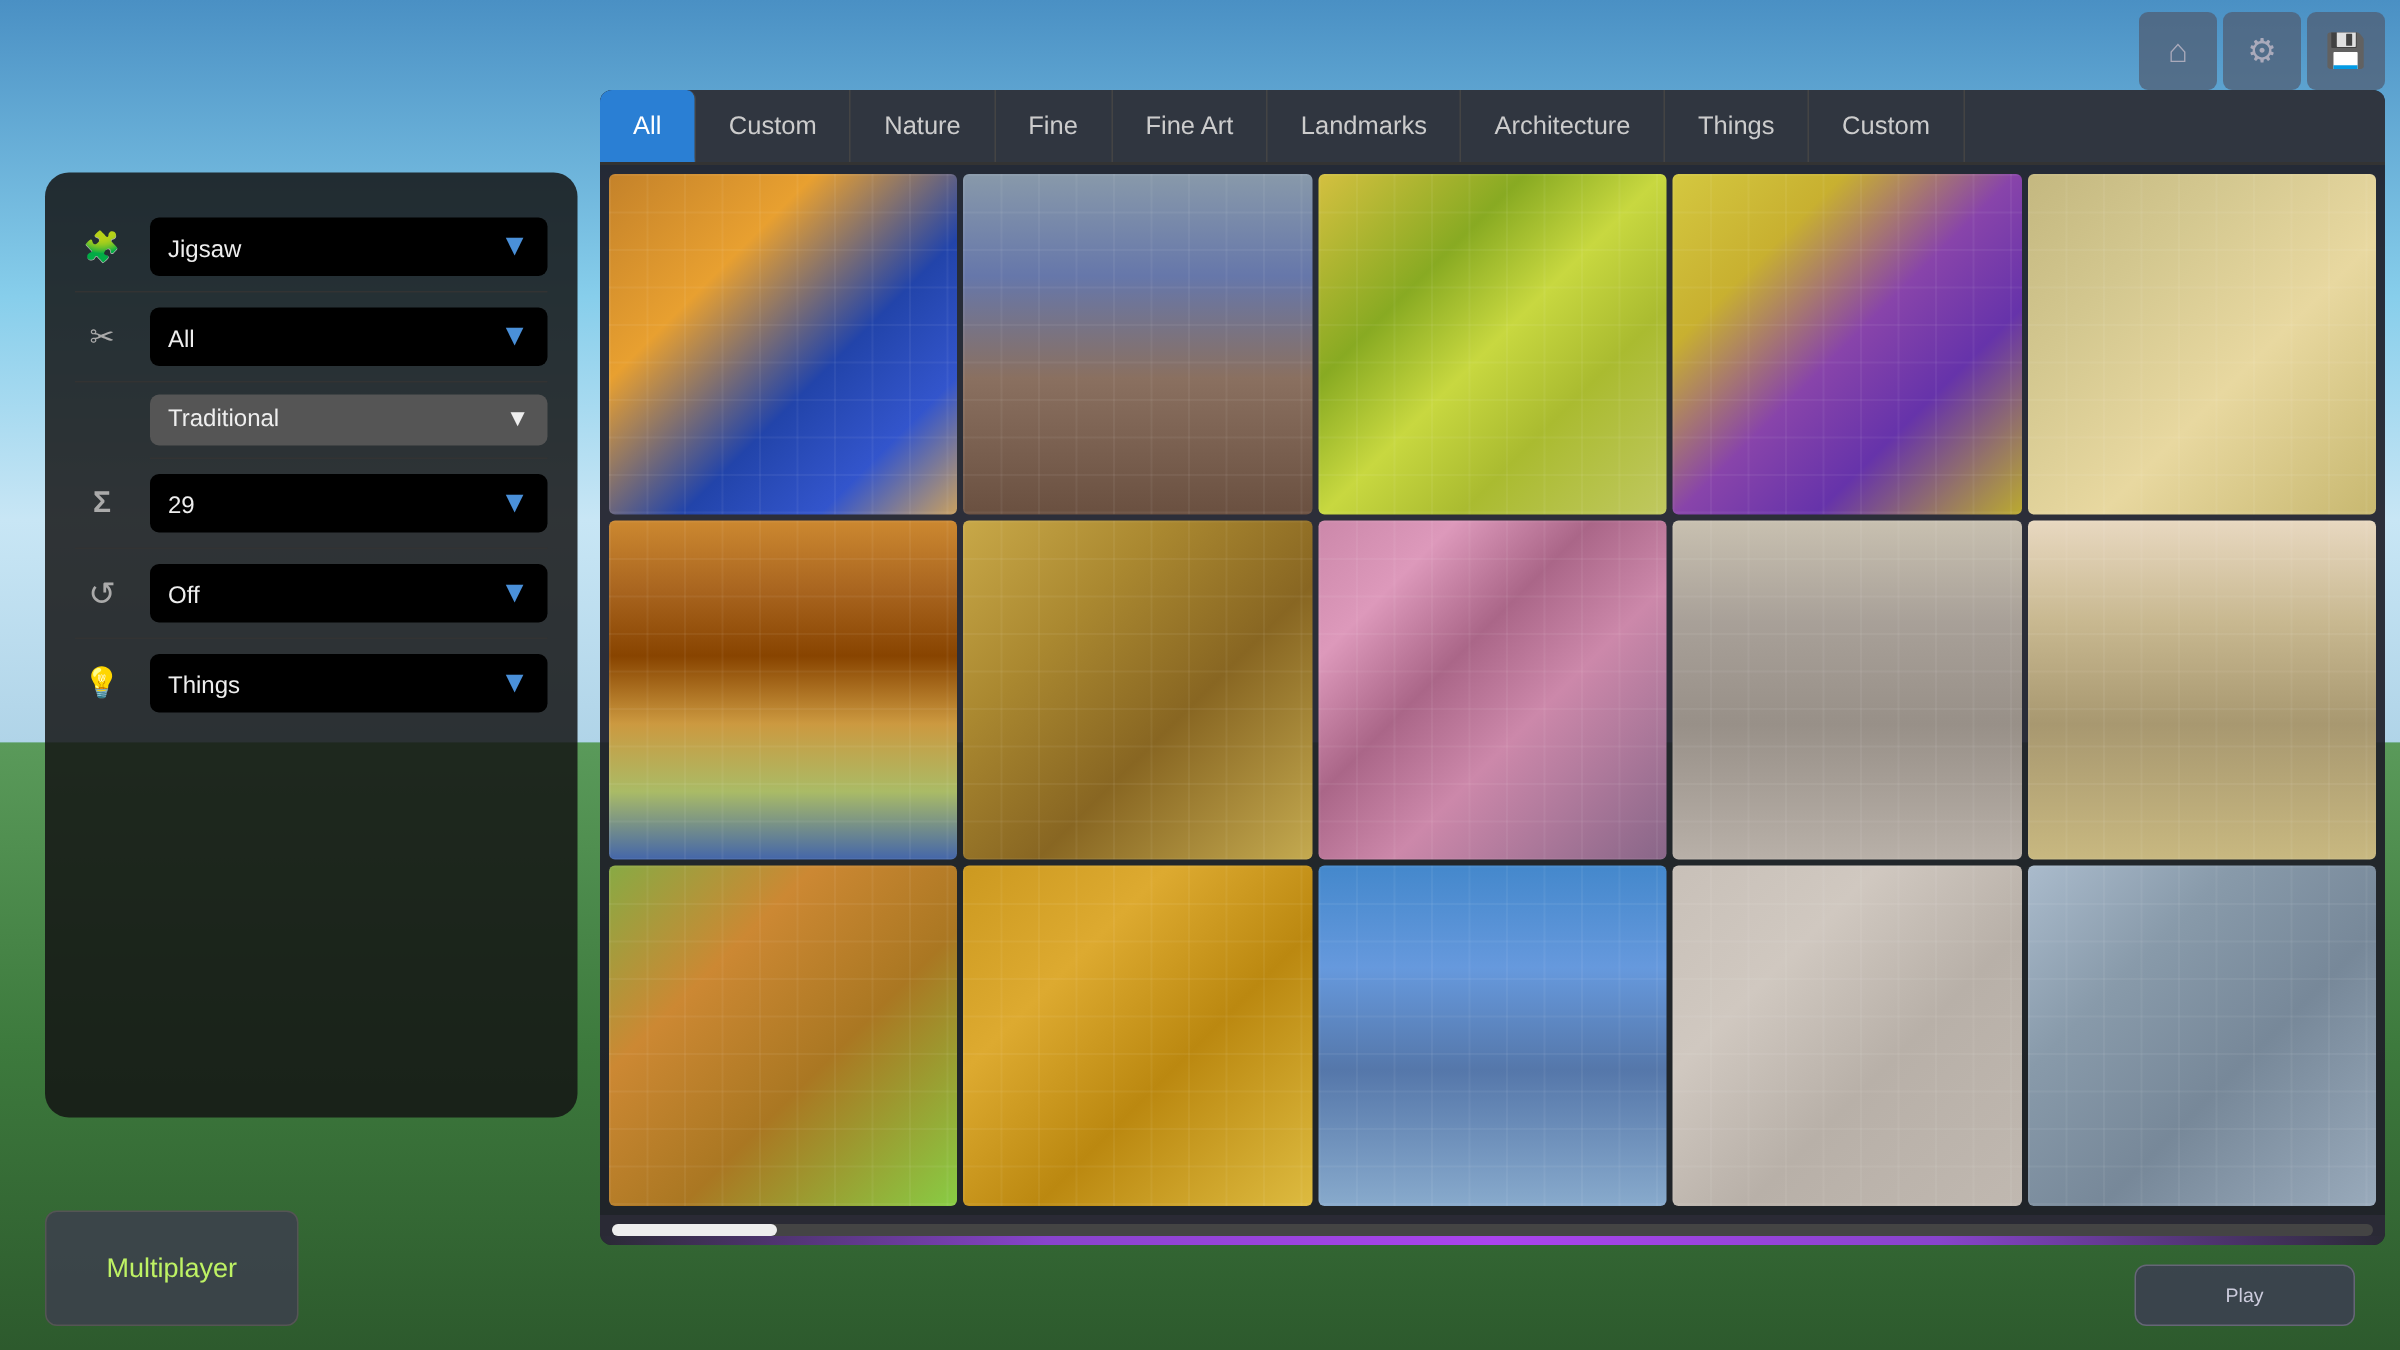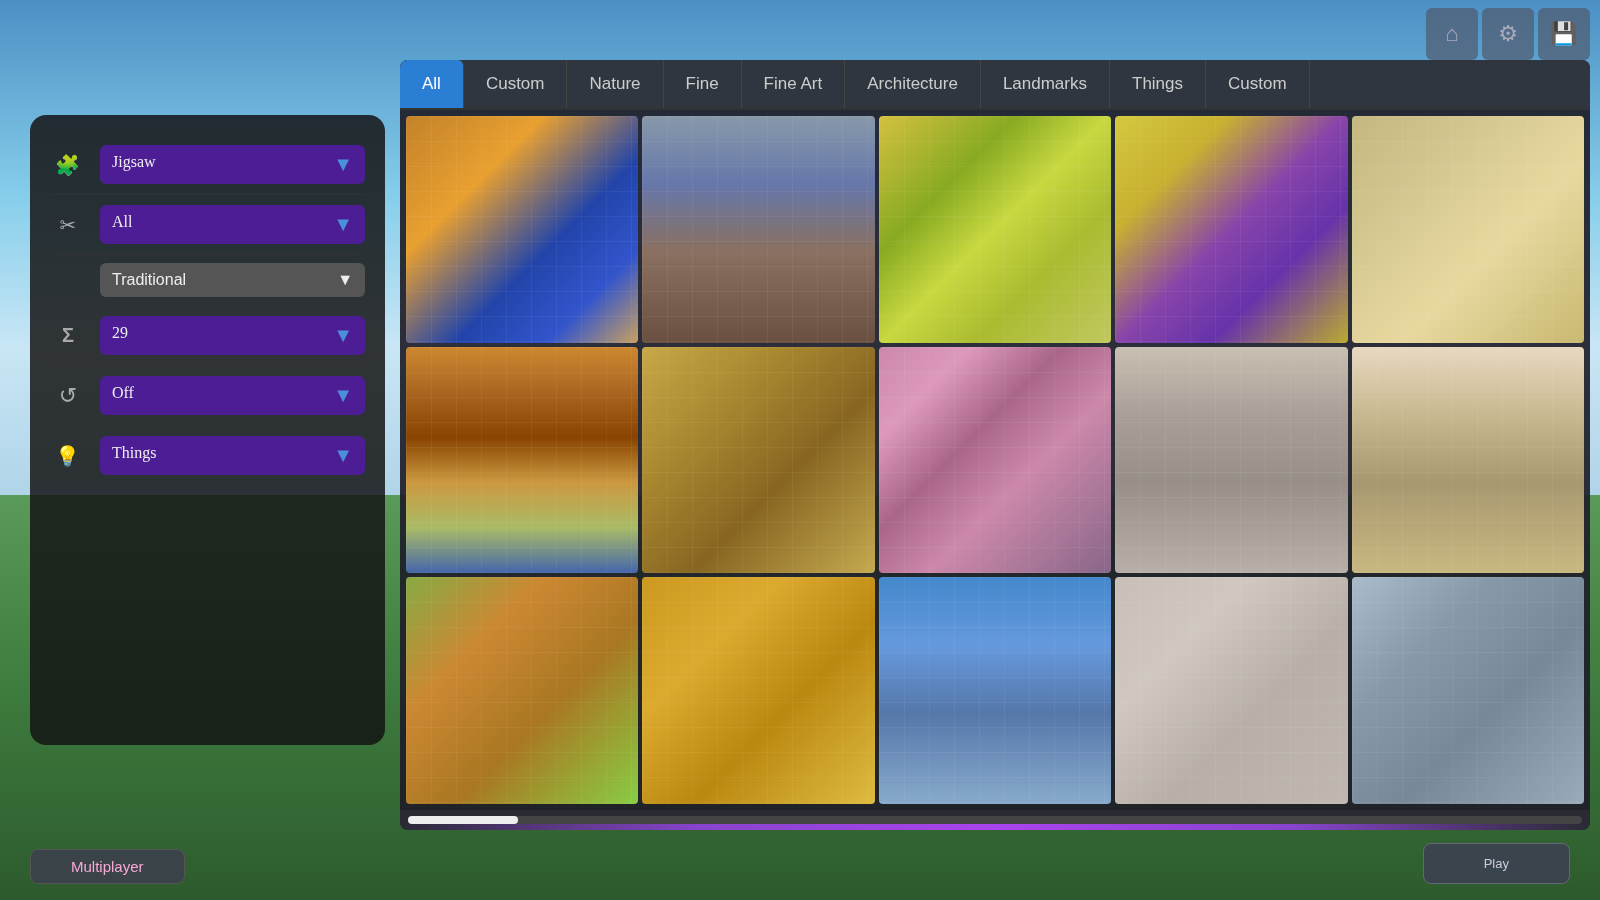--- a/index.html
+++ b/index.html
@@ -86,32 +86,31 @@
       display: flex;
       align-items: center;
       justify-content: center;
       color: #aaa;
       font-size: 20px;
       flex-shrink: 0;
     }
 
     .setting-dropdown {
       flex: 1;
-      background: #4c1d95;
+      background: #000000;
       border: none;
       border-radius: 6px;
       color: #eee;
       font-size: 16px;
       padding: 8px 12px;
       display: flex;
-      align-items: flex-start;
+      align-items: flex-end;
       justify-content: space-between;
       cursor: pointer;
       position: relative;
-      font-family: Liberation Serif, serif;
     }
     .setting-dropdown .arrow {
       color: #4a90d9;
       font-size: 20px;
     }
 
     .setting-sub-row {
       display: flex;
       align-items: center;
       padding: 8px 0;
@@ -244,26 +243,26 @@
     }
 
     
     .bottom-buttons {
       position: absolute;
       bottom: 16px;
       left: 30px;
       z-index: 10;
     }
     .bottom-btn {
-      padding: 8px 40px;
+      padding: 27px 40px;
       background: rgba(60,65,75,0.9);
       border: 1px solid #555;
       border-radius: 8px;
-      color: #f9a8d4;
-      font-size: 15px;
+      color: #bef264;
+      font-size: 18px;
       cursor: pointer;
     }
 
     .play-btn-container {
       position: absolute;
       bottom: 16px;
       right: 30px;
       z-index: 10;
     }
     .play-btn {
@@ -348,22 +347,22 @@
 </div>
 
 <div class="main-content">
 
   <div class="tabs">
     <div class="tab active">All</div>
     <div class="tab">Custom</div>
     <div class="tab">Nature</div>
     <div class="tab">Fine</div>
     <div class="tab">Fine Art</div>
+    <div class="tab">Landmarks</div>
     <div class="tab">Architecture</div>
-    <div class="tab">Landmarks</div>
     <div class="tab">Things</div>
     <div class="tab">Custom</div>
   </div>
 
   <div class="puzzle-grid">
     <div class="puzzle-item p1"></div>
     <div class="puzzle-item p2"></div>
     <div class="puzzle-item p3"></div>
     <div class="puzzle-item p4"></div>
     <div class="puzzle-item p5"></div>

